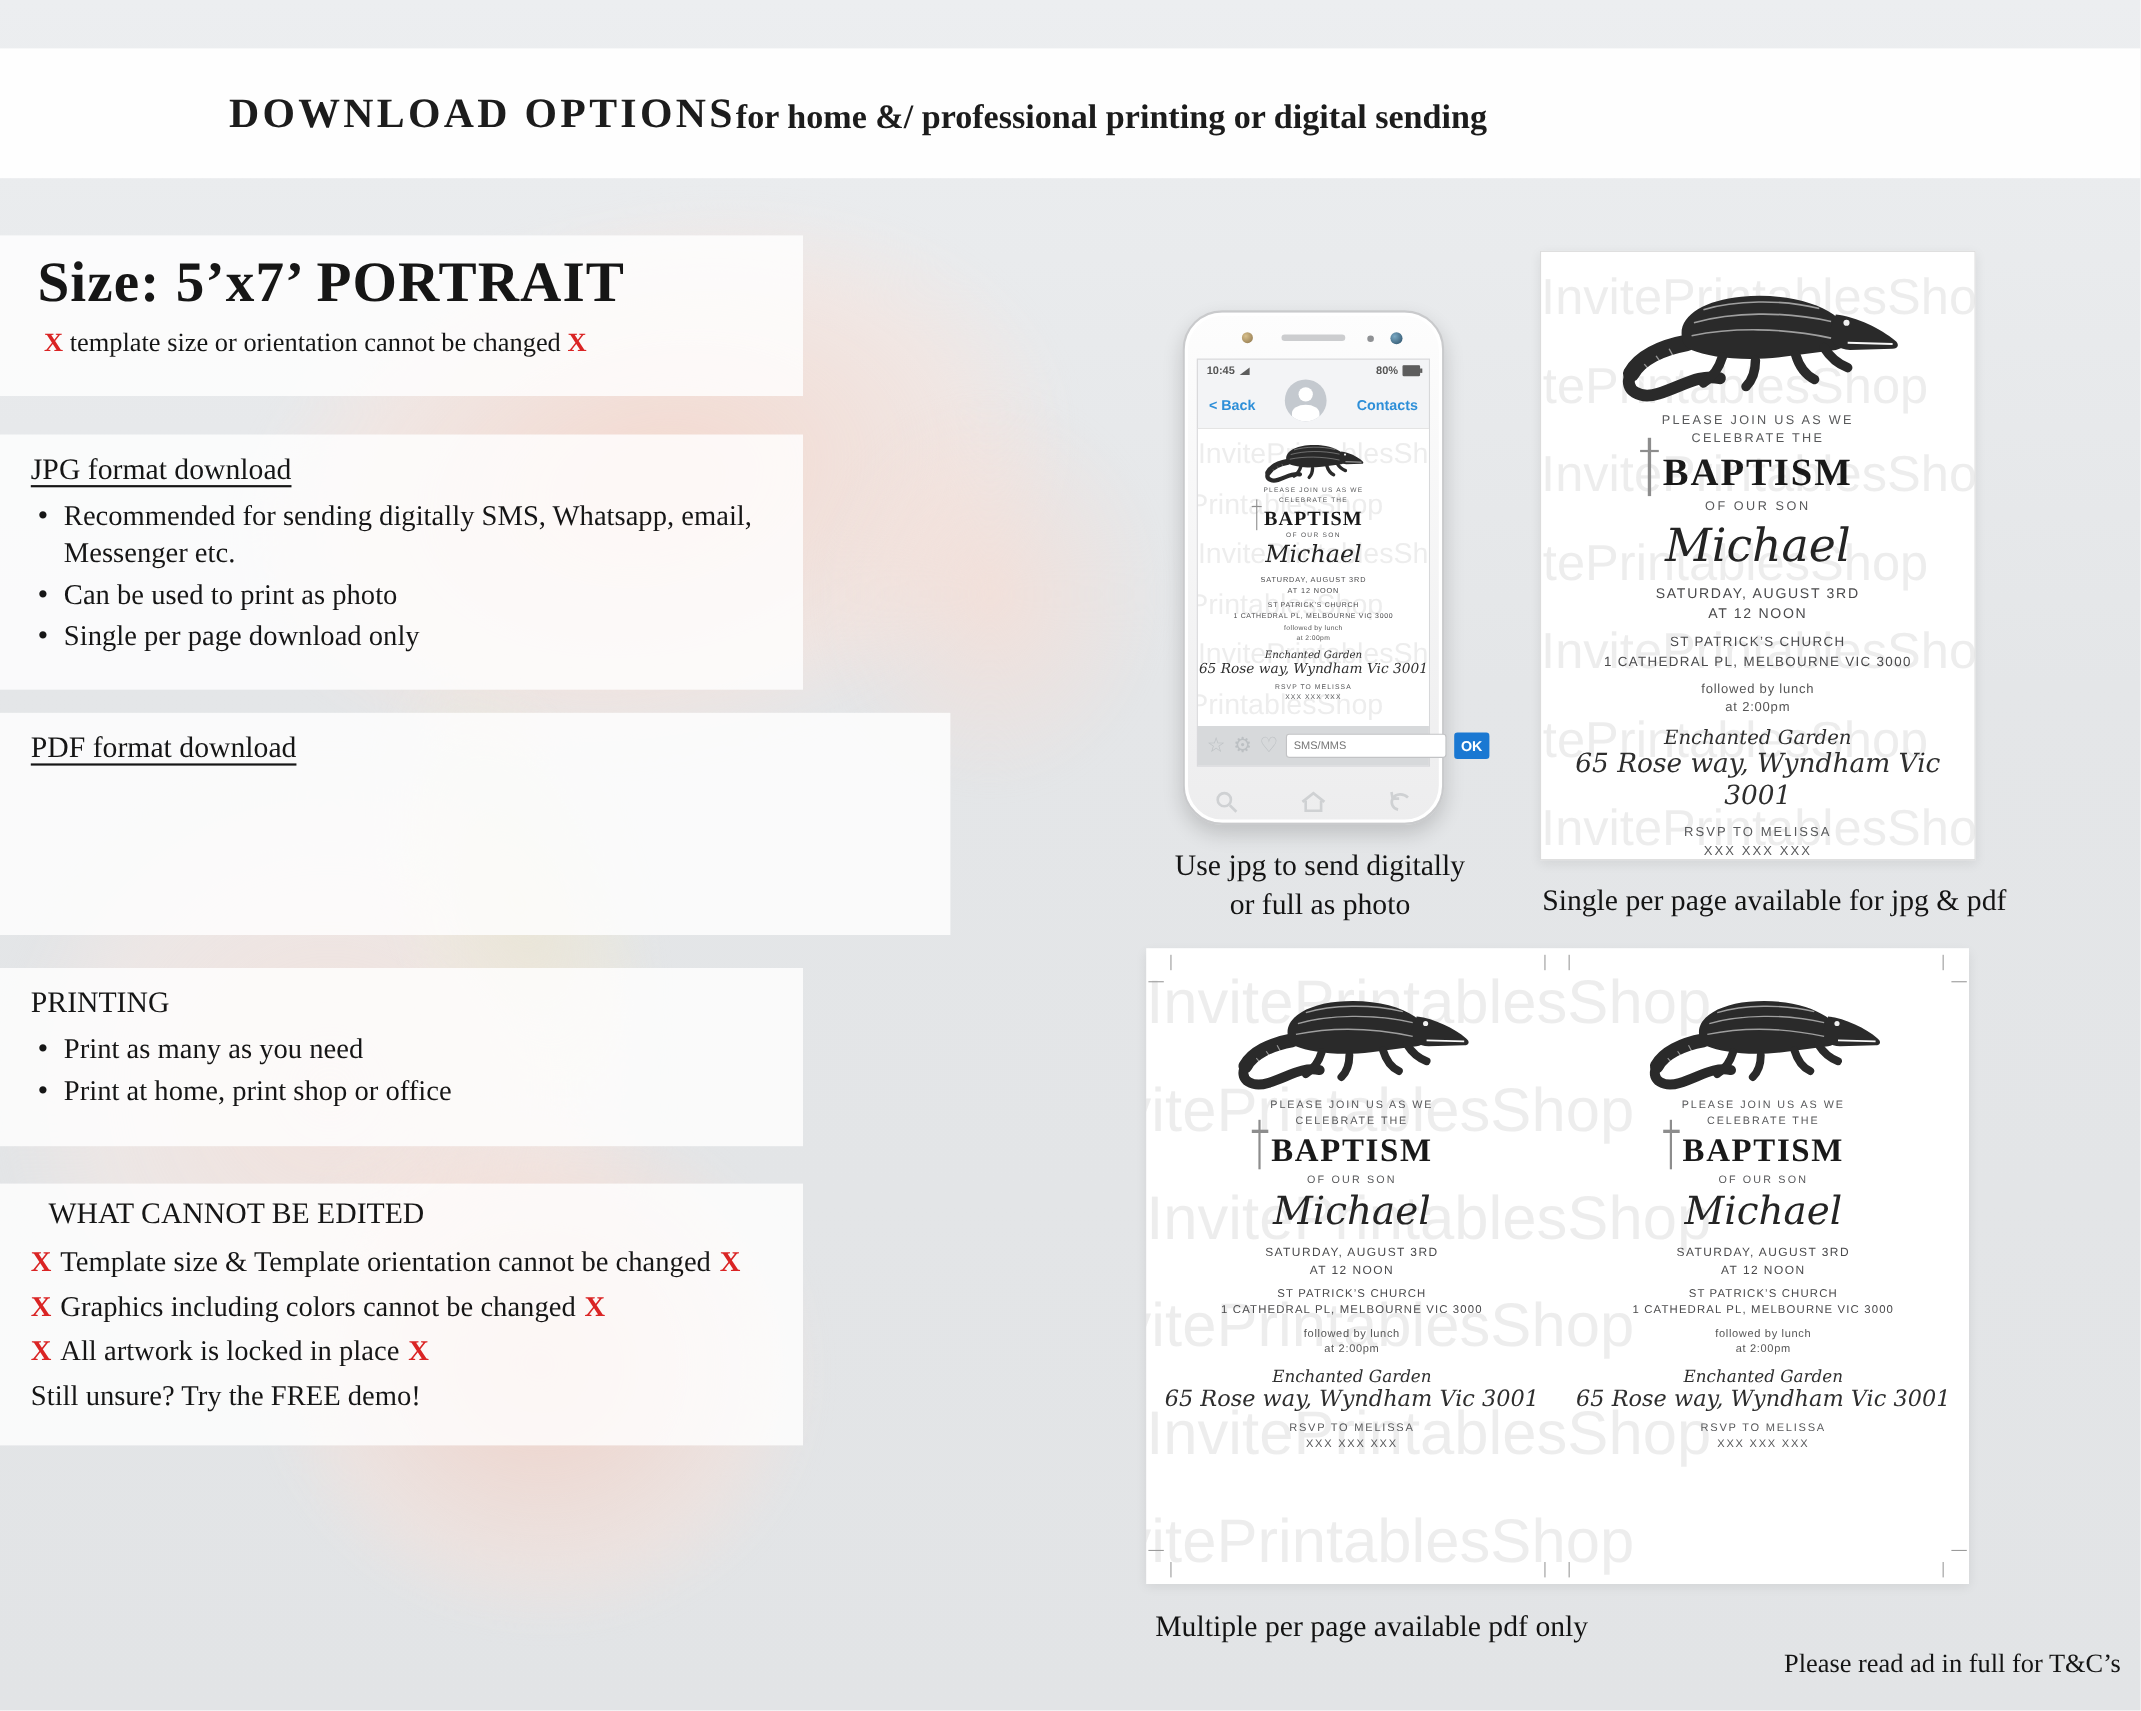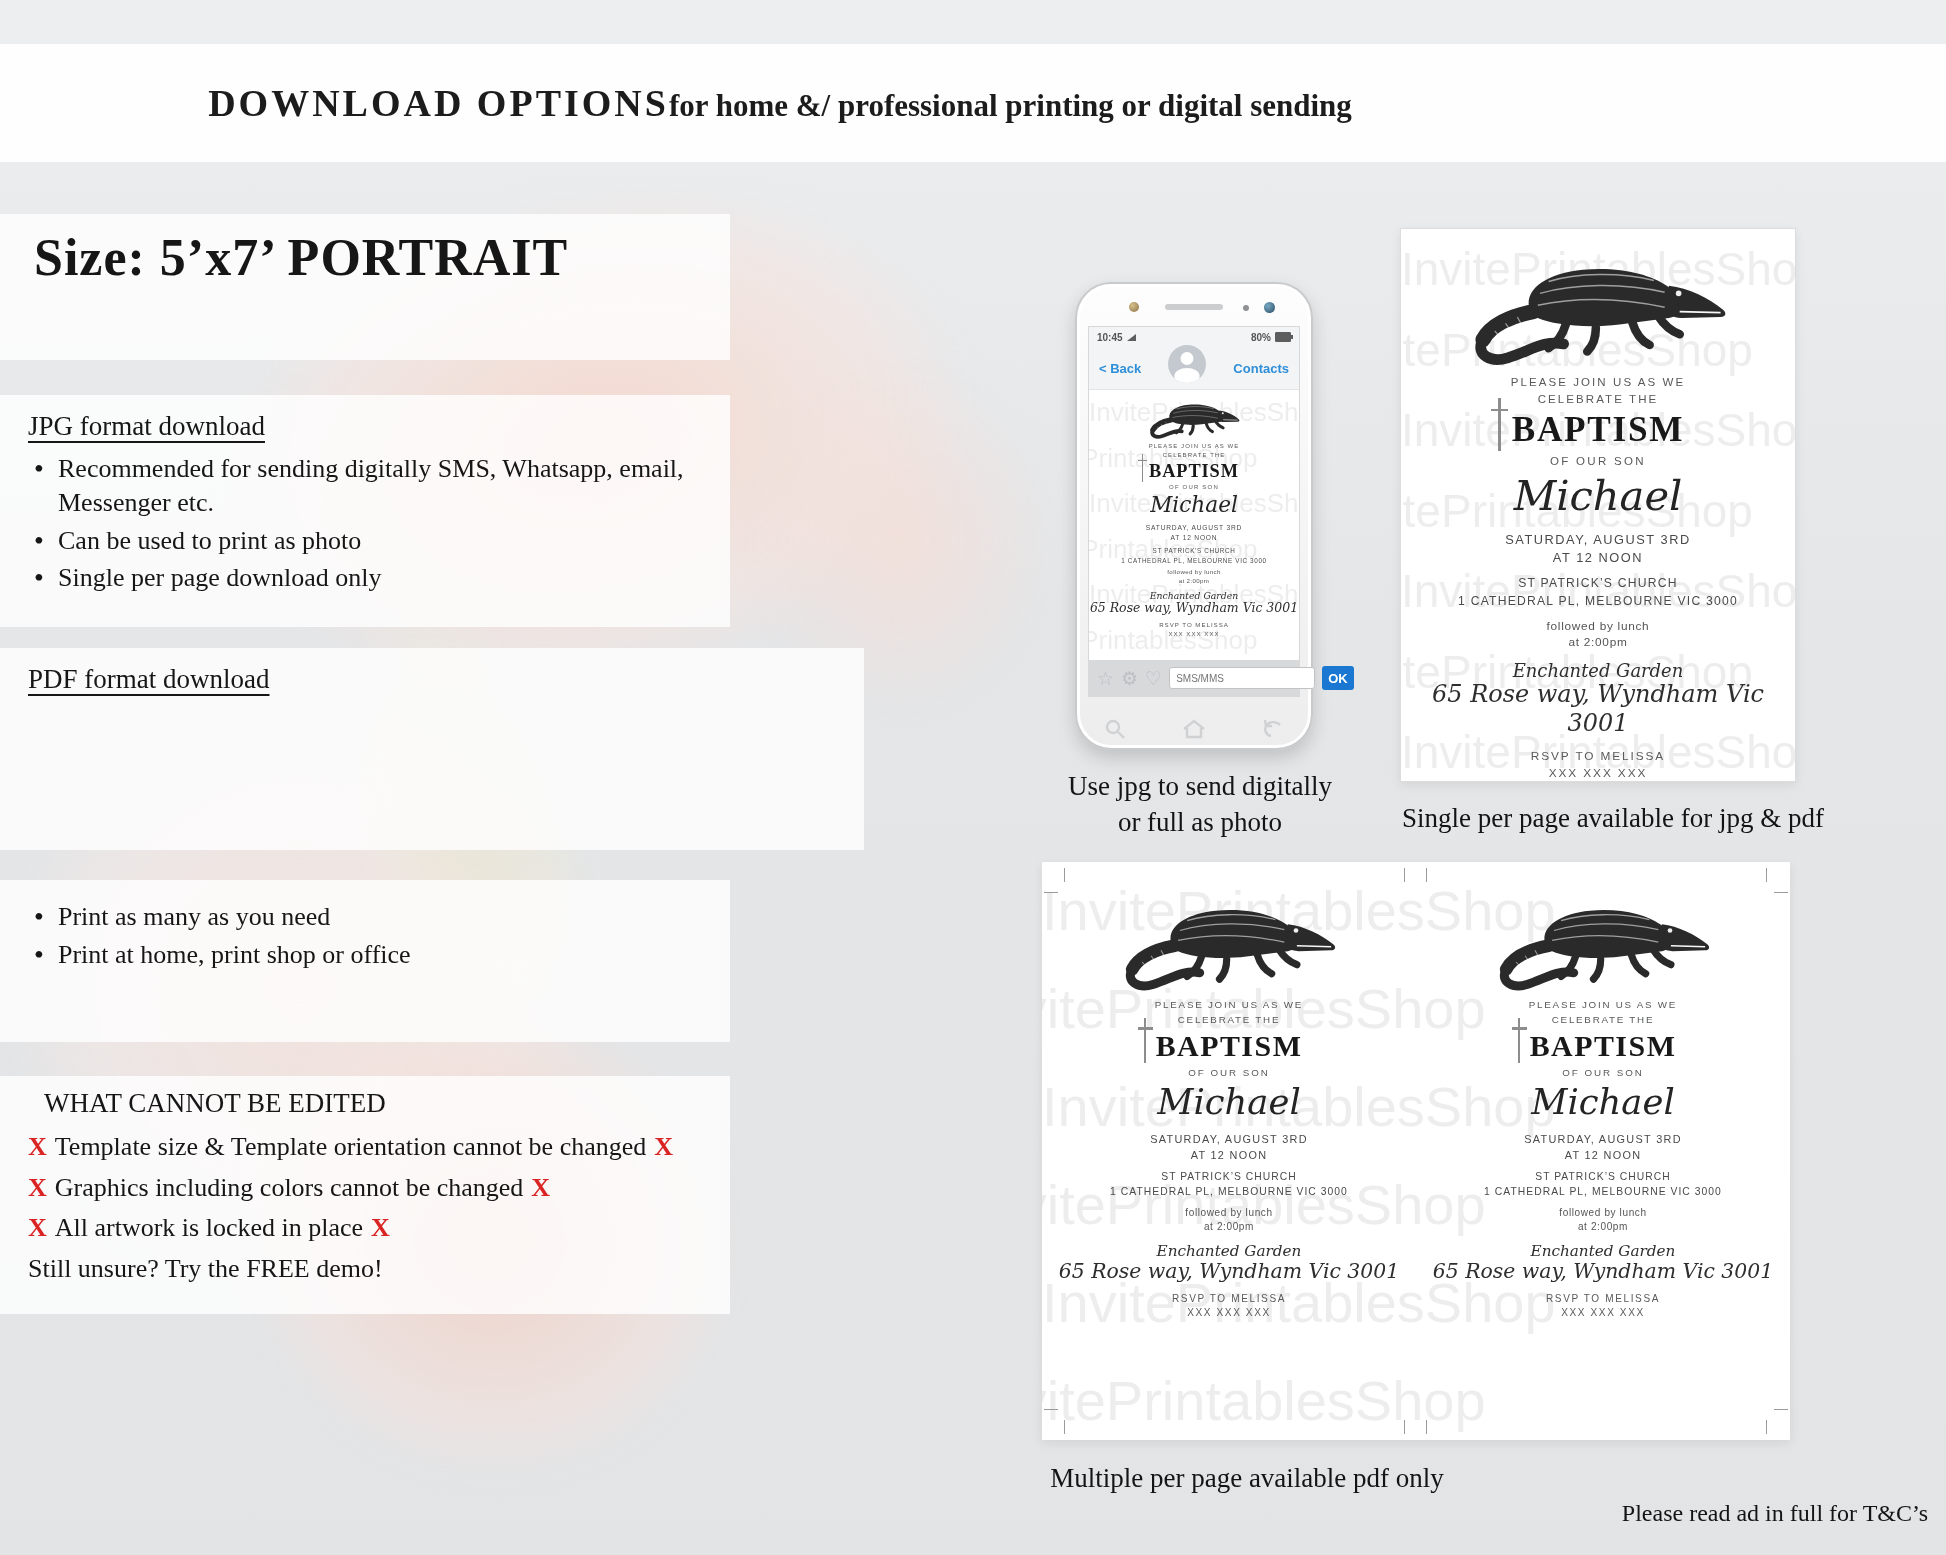--- a/index.html
+++ b/index.html
@@ -157,36 +157,38 @@
 <div class="blob f4"></div>
 <div class="blob f5"></div>
 
 <div class="band band-header">
   <div class="hd-title">DOWNLOAD OPTIONS</div>
   <div class="hd-sub">for home &amp;/ professional printing or digital sending</div>
 </div>
 
 <div class="band band-size">
   <div class="size-head">Size: 5’x7’ PORTRAIT</div>
+  <div class="size-note"><span class="xmark">X</span><span>template size or orientation cannot be changed</span><span class="xmark">X</span></div>
 </div>
 
 <div class="band sect band-jpg">
   <div class="sect-head">JPG format download</div>
   <ul class="blist">
     <li><span>Recommended for sending digitally SMS, Whatsapp, email, Messenger etc.</span></li>
     <li><span>Can be used to print as photo</span></li>
     <li><span>Single per page download only</span></li>
   </ul>
 </div>
 
 <div class="band sect band-pdf">
   <div class="sect-head">PDF format download</div>
 </div>
 
 <div class="band sect band-print">
+  <div class="sect-head nound">PRINTING</div>
   <ul class="blist">
     <li><span>Print as many as you need</span></li>
     <li><span>Print at home, print shop or office</span></li>
   </ul>
 </div>
 
 <div class="band sect band-edit">
   <div class="edit-head">WHAT CANNOT BE EDITED</div>
   <div class="edit-line"><span class="xmark">X</span><span>Template size &amp; Template orientation cannot be changed</span><span class="xmark tail">X</span></div>
   <div class="edit-line"><span class="xmark">X</span><span>Graphics including colors cannot be changed</span><span class="xmark tail">X</span></div>

